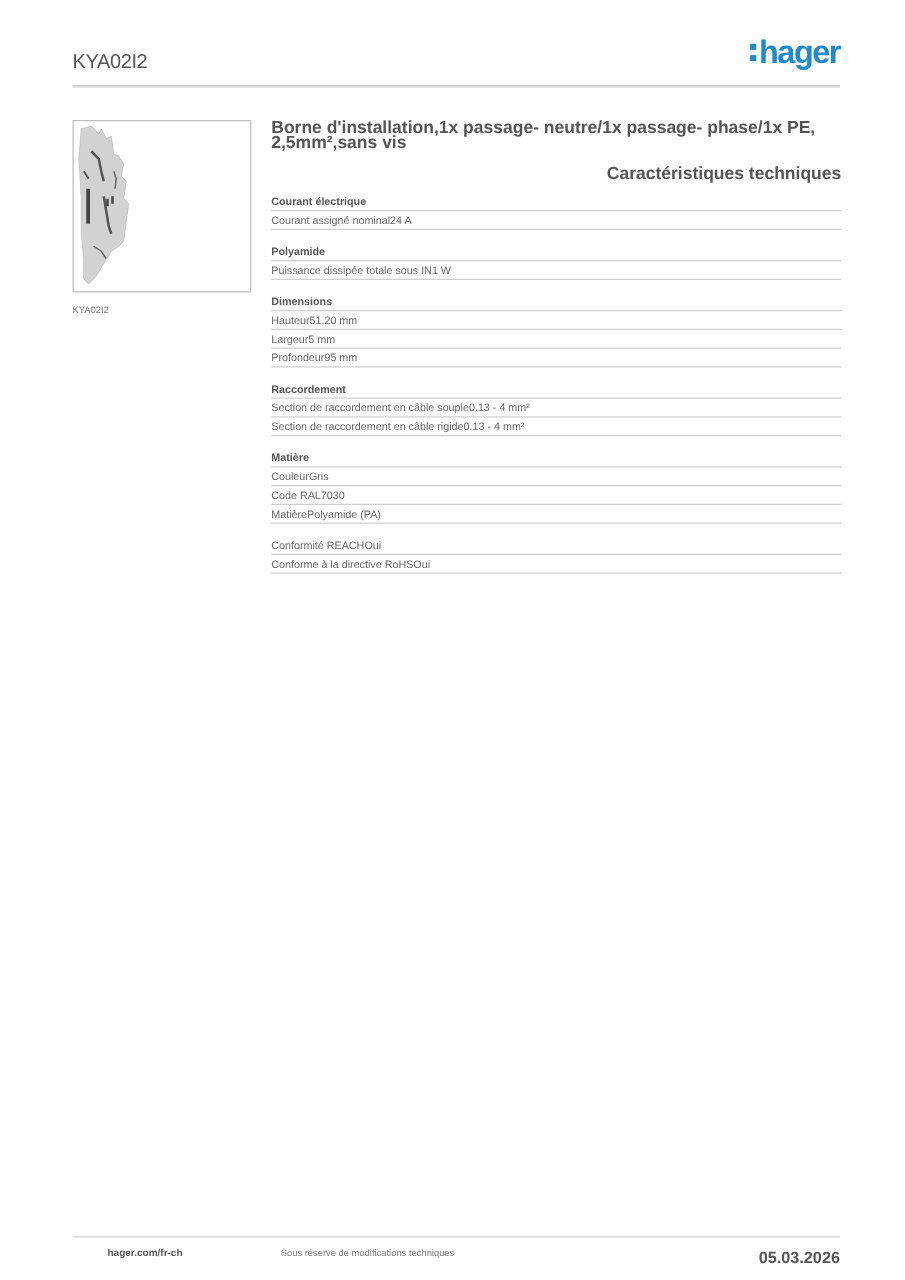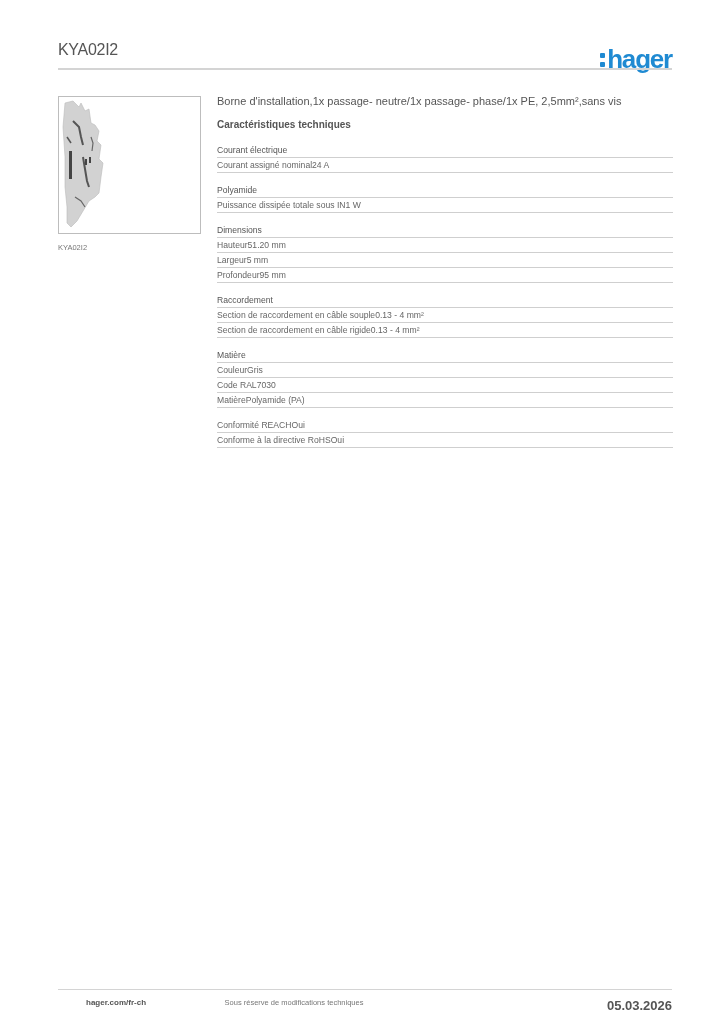--- a/index.html
+++ b/index.html
@@ -1,33 +1,33 @@
 <!DOCTYPE html>
 <html><head>
 <meta charset="utf-8">
 <style>
   html, body { margin:0; padding:0; background:#ffffff; }
   body { width:724px; height:1024px; position:relative; font-family:"Liberation Sans", sans-serif; color:#555; overflow:hidden; }
   .header { position:absolute; left:58px; top:20px; width:614px; height:48px; }
   .title { position:absolute; left:0; top:2px; font-size:16.5px; font-weight:bold; color:#555; letter-spacing:-0.2px; }
   .code { position:absolute; left:0; top:21px; font-size:16px; color:#555; letter-spacing:-0.3px; }
-  .logo { position:absolute; right:0; top:24px; font-size:26px; font-weight:bold; color:#1f8ad2; letter-spacing:-1.2px; line-height:30px; }
+  .logo { position:absolute; right:0; top:6px; font-size:26px; font-weight:bold; color:#1f8ad2; letter-spacing:-1.2px; line-height:30px; }
   .logo .dots { display:inline-block; width:5px; height:14px; vertical-align:1px; margin-right:2px; position:relative; }
   .logo .dots::before, .logo .dots::after { content:""; position:absolute; left:0; width:5px; height:5px; background:#1f8ad2; border-radius:1px; }
   .logo .dots::before { top:0; } .logo .dots::after { bottom:0; }
   .hr-top { position:absolute; left:58px; top:68px; width:614px; height:2px; background:#d4d4d4; }
 
   .imgbox { position:absolute; left:58px; top:96px; width:143px; height:138px; border:1px solid #bdbdbd; box-sizing:border-box; }
   .imgcap { position:absolute; left:58px; top:243px; font-size:7.5px; color:#777; }
 
   .content { position:absolute; left:217px; top:95px; width:456px; }
-  .desc { font-size:11px; font-weight:normal; color:#555; height:14px; line-height:12px; }
-  .chtitle { font-size:10px; font-weight:bold; color:#555; margin-top:10px; height:14px; }
+  .desc { font-size:14px; font-weight:bold; color:#555; height:14px; line-height:12px; }
+  .chtitle { font-size:14px; font-weight:bold; color:#555; margin-top:21px; height:14px;text-align:right; }
   .section { margin-top:10px; }
-  .sec-head { font-size:8.6px; font-weight:normal; color:#555; height:14px; line-height:14px; border-bottom:1px solid #cfcfcf; }
+  .sec-head { font-size:8.6px; font-weight:bold; color:#555; height:14px; line-height:14px; border-bottom:1px solid #cfcfcf; }
   .row { display:flex; font-size:8.6px; color:#666; height:14px; line-height:14px; border-bottom:1px solid #cfcfcf; }
   .row .v { text-align:right; }
   .hr-bot { position:absolute; left:58px; top:989px; width:614px; height:1px; background:#d4d4d4; }
   .foot-l { position:absolute; left:58px; top:998px; font-size:8px; font-weight:bold; color:#555;padding-left:28px; }
   .foot-c { position:absolute; left:0; width:588px; text-align:center; top:998px; font-size:7.5px; color:#777; }
   .foot-r { position:absolute; right:52px; top:998px; font-size:13px; font-weight:bold; color:#555; }
 </style>
 </head>
 <body>
 

